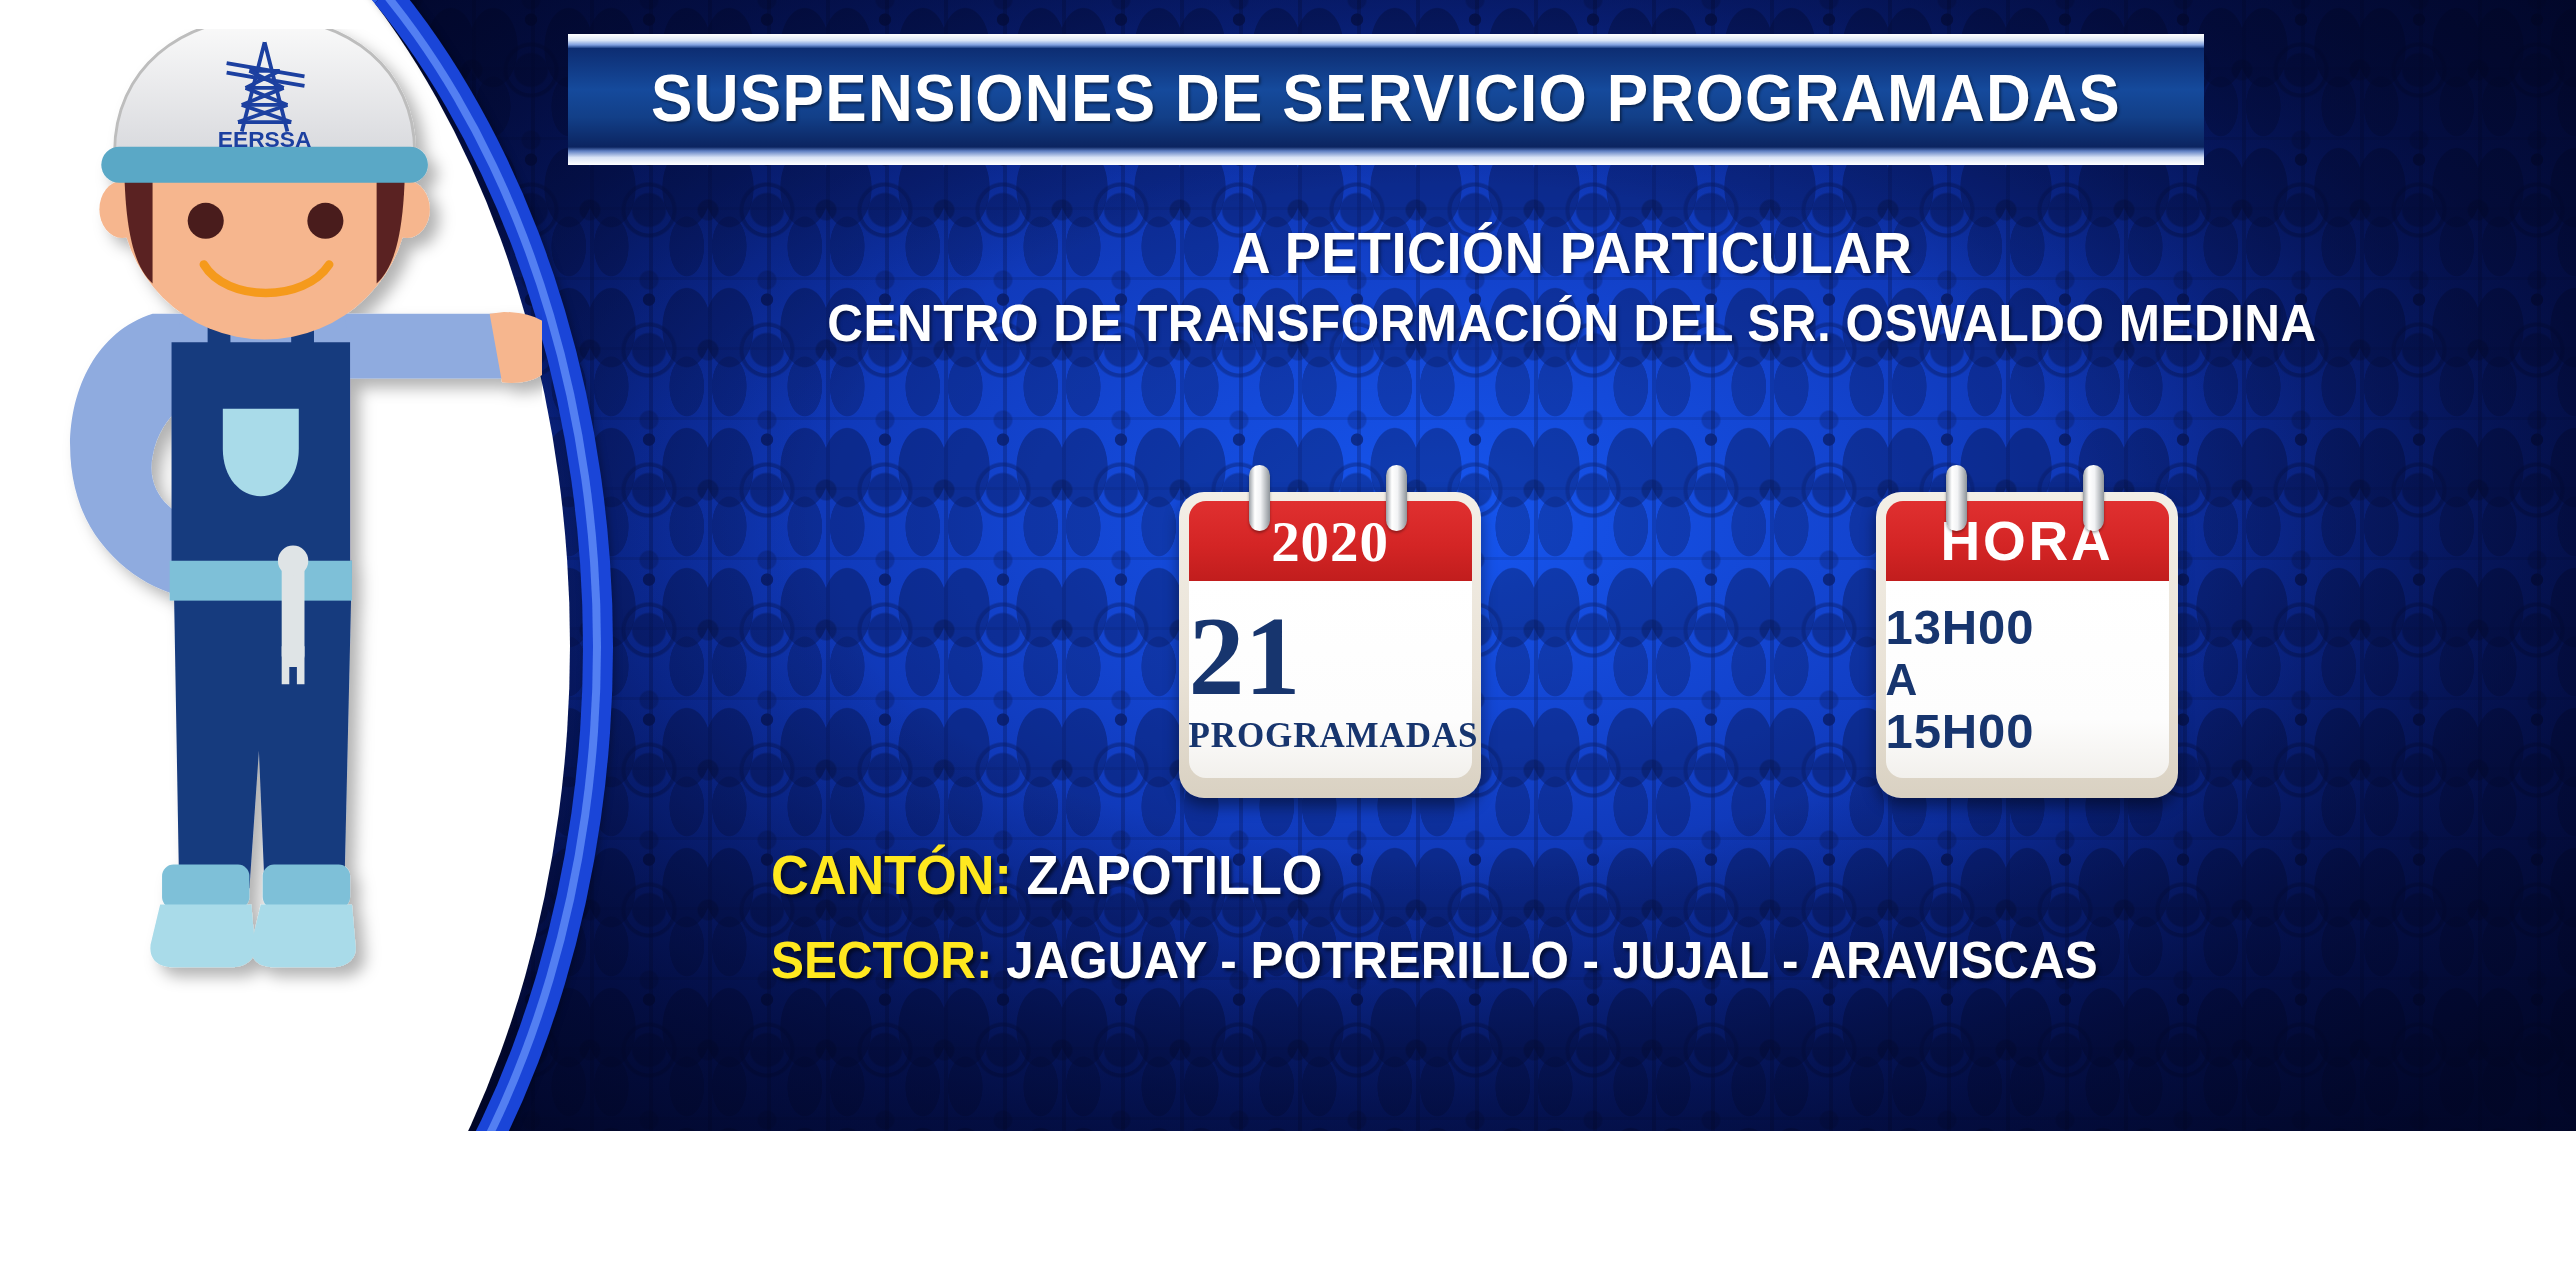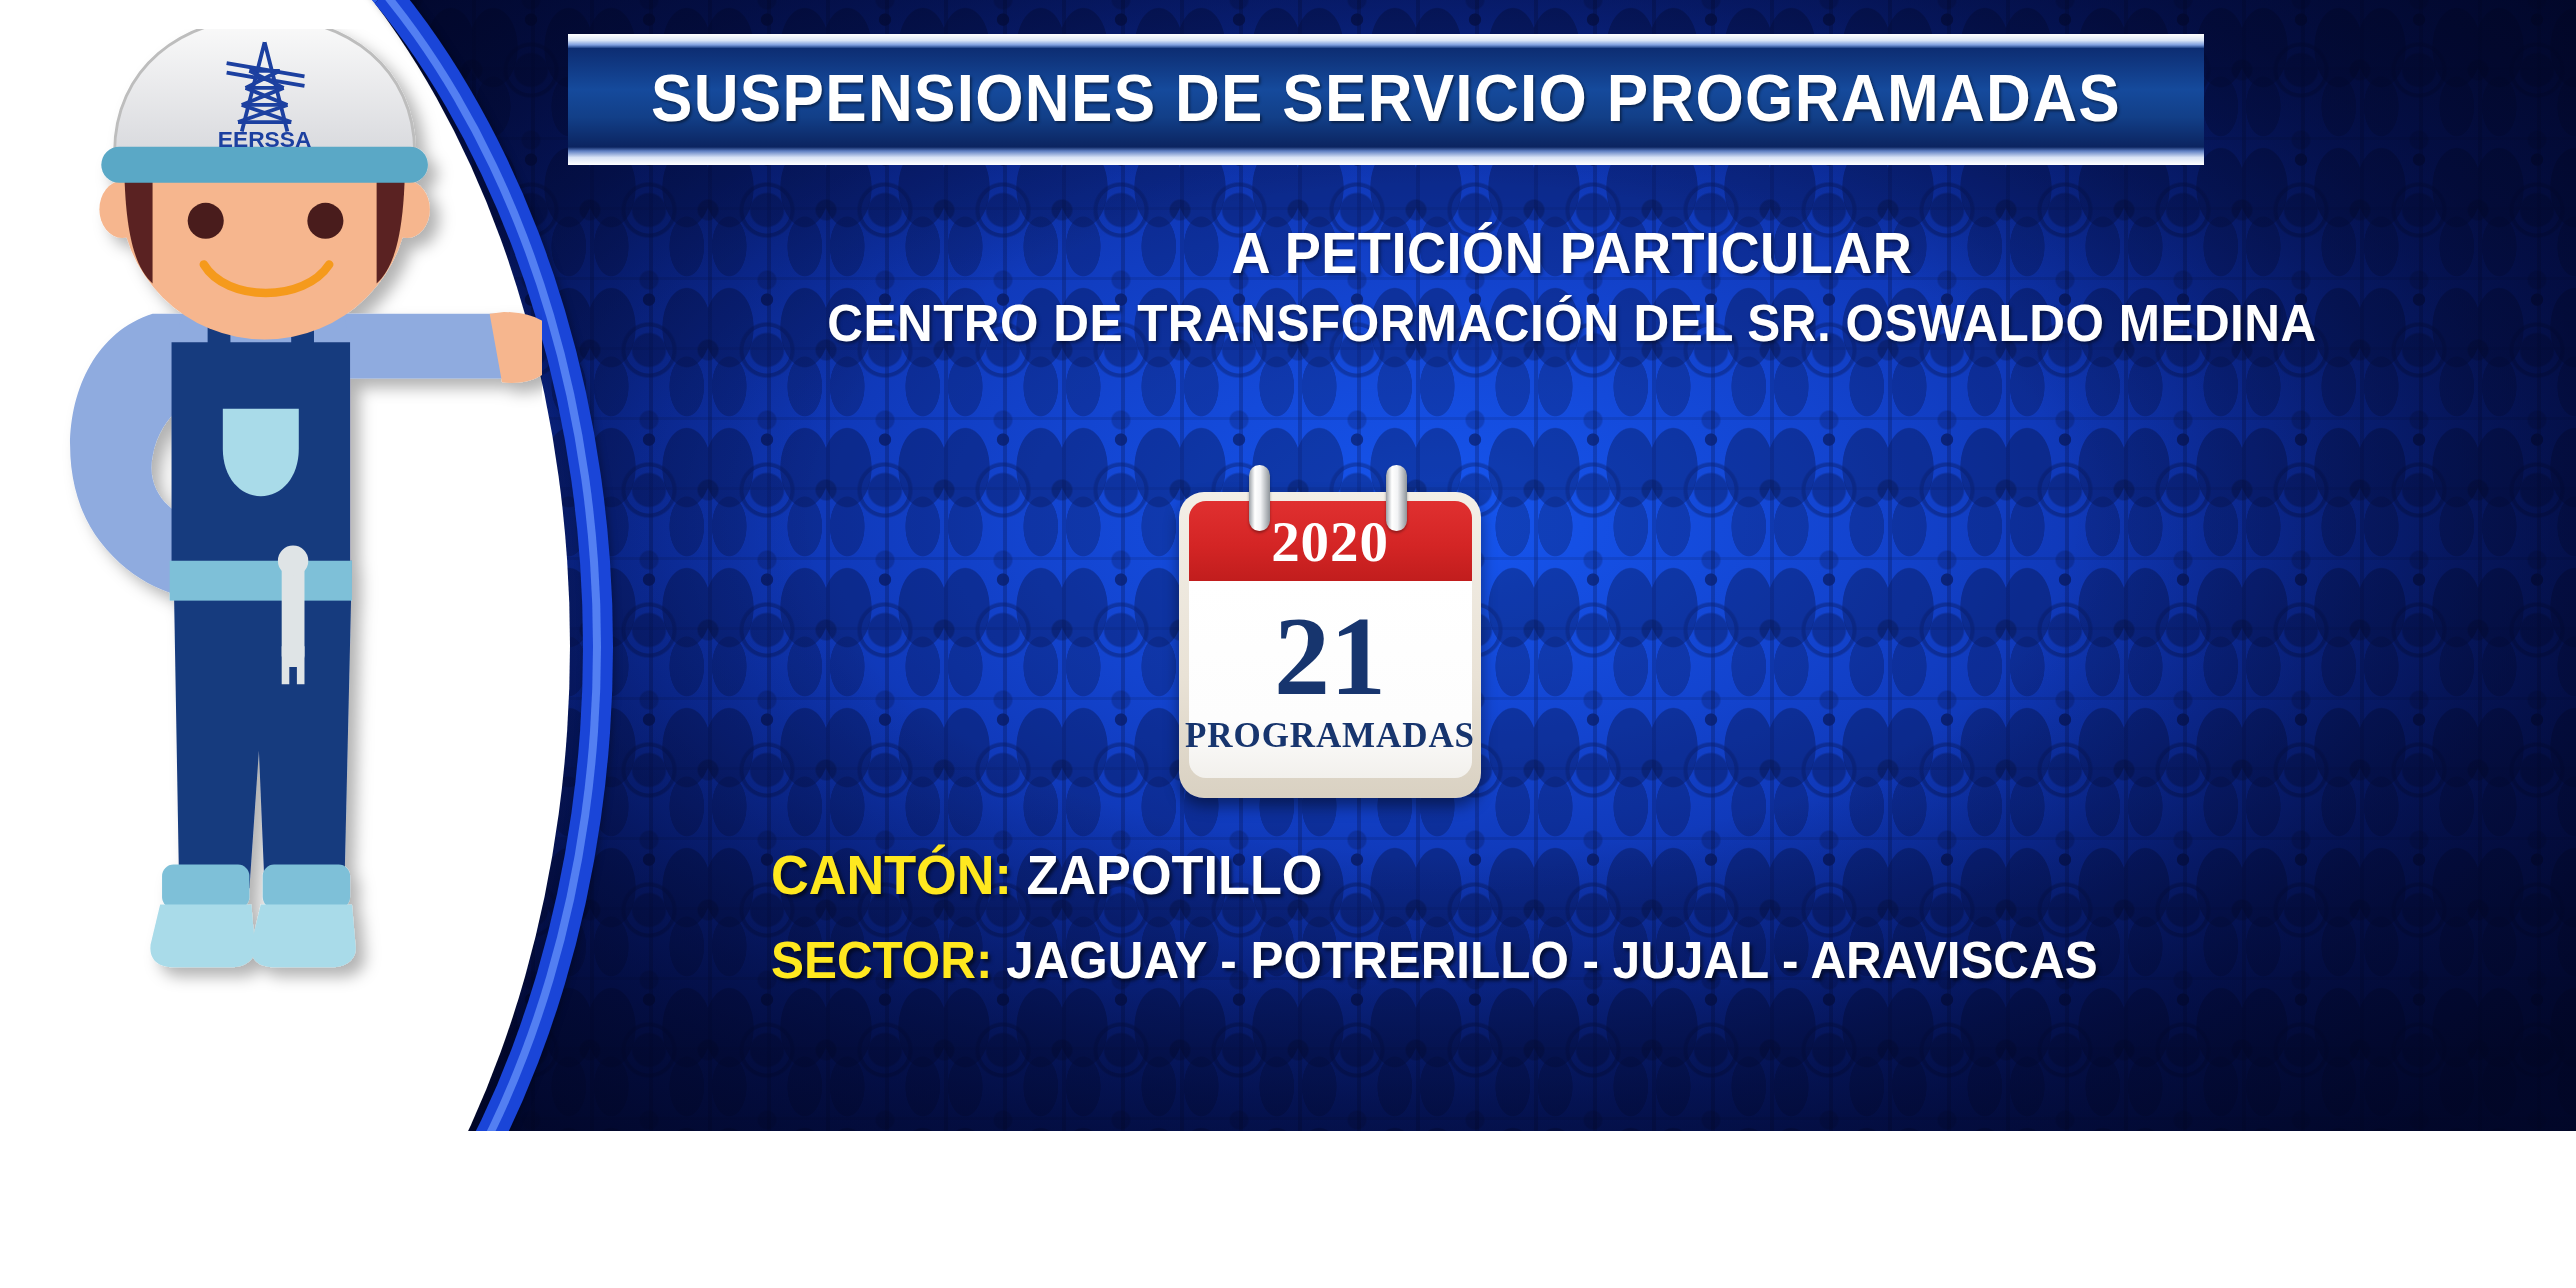--- a/index.html
+++ b/index.html
@@ -126,21 +126,21 @@
     background:linear-gradient(180deg,#e03030 0%,#d42525 55%,#c11d1d 100%);
     display:flex;align-items:center;justify-content:center;
     color:#fff;font-weight:bold;z-index:2;
   }
   .cal-head.year{font-size:57px;font-family:"Liberation Serif",serif;letter-spacing:0.9px;}
   .cal-head.hora{font-size:55px;letter-spacing:2.8px;}
   .cal-body{
     position:absolute;left:9.5px;top:116px;width:283px;height:197px;
     border-radius:0 0 17px 17px;
     background:linear-gradient(180deg,#ffffff 0%,#fdfdfd 70%,#f2f0ec 100%);
-    z-index:2;display:flex;flex-direction:column;align-items:center;justify-content:center;
+    z-index:2;display:flex;flex-direction:column;align-items:flex-start;justify-content:center;
     color:#17356e;
   }
   .cal-day{font-family:"Liberation Serif",serif;font-weight:bold;font-size:112px;line-height:.95;}
   .cal-month{font-family:"Liberation Serif",serif;font-weight:bold;font-size:35px;letter-spacing:0.9px;margin-top:5.7px;}
   .cal-line{font-weight:bold;font-size:49px;line-height:1.12;letter-spacing:0.9px;}
   .cal-line.mid{font-size:44px;}
 
   
   .info{position:absolute;font-weight:bold;white-space:nowrap;
     text-shadow:2.8px 2.8px 3.8px rgba(0,0,0,.55);transform:scaleX(.95);transform-origin:left top;}
@@ -287,20 +287,33 @@
       <span class="ring r2"></span>
     </div>
     <div class="cal-frame"></div>
     <div class="cal-head year">2020</div>
     <div class="cal-body">
       <div class="cal-day">21</div>
       <div class="cal-month">PROGRAMADAS</div>
     </div>
   </div>
 
+  <div class="cal" style="left:1876px;top:465px;">
+    <div class="rings">
+      <span class="ring r1"></span>
+      <span class="ring r2"></span>
+    </div>
+    <div class="cal-frame"></div>
+    <div class="cal-head hora">HORA</div>
+    <div class="cal-body">
+      <div class="cal-line">13H00</div>
+      <div class="cal-line mid">A</div>
+      <div class="cal-line">15H00</div>
+    </div>
+  </div>
 
   <div class="info" id="canton">
     <span class="k">CANTÓN:</span>
     <span class="v">ZAPOTILLO</span>
   </div>
 
   <div class="info" id="sector">
     <span class="k">SECTOR:</span>
     <span class="v">JAGUAY - POTRERILLO - JUJAL - ARAVISCAS</span>
   </div>

